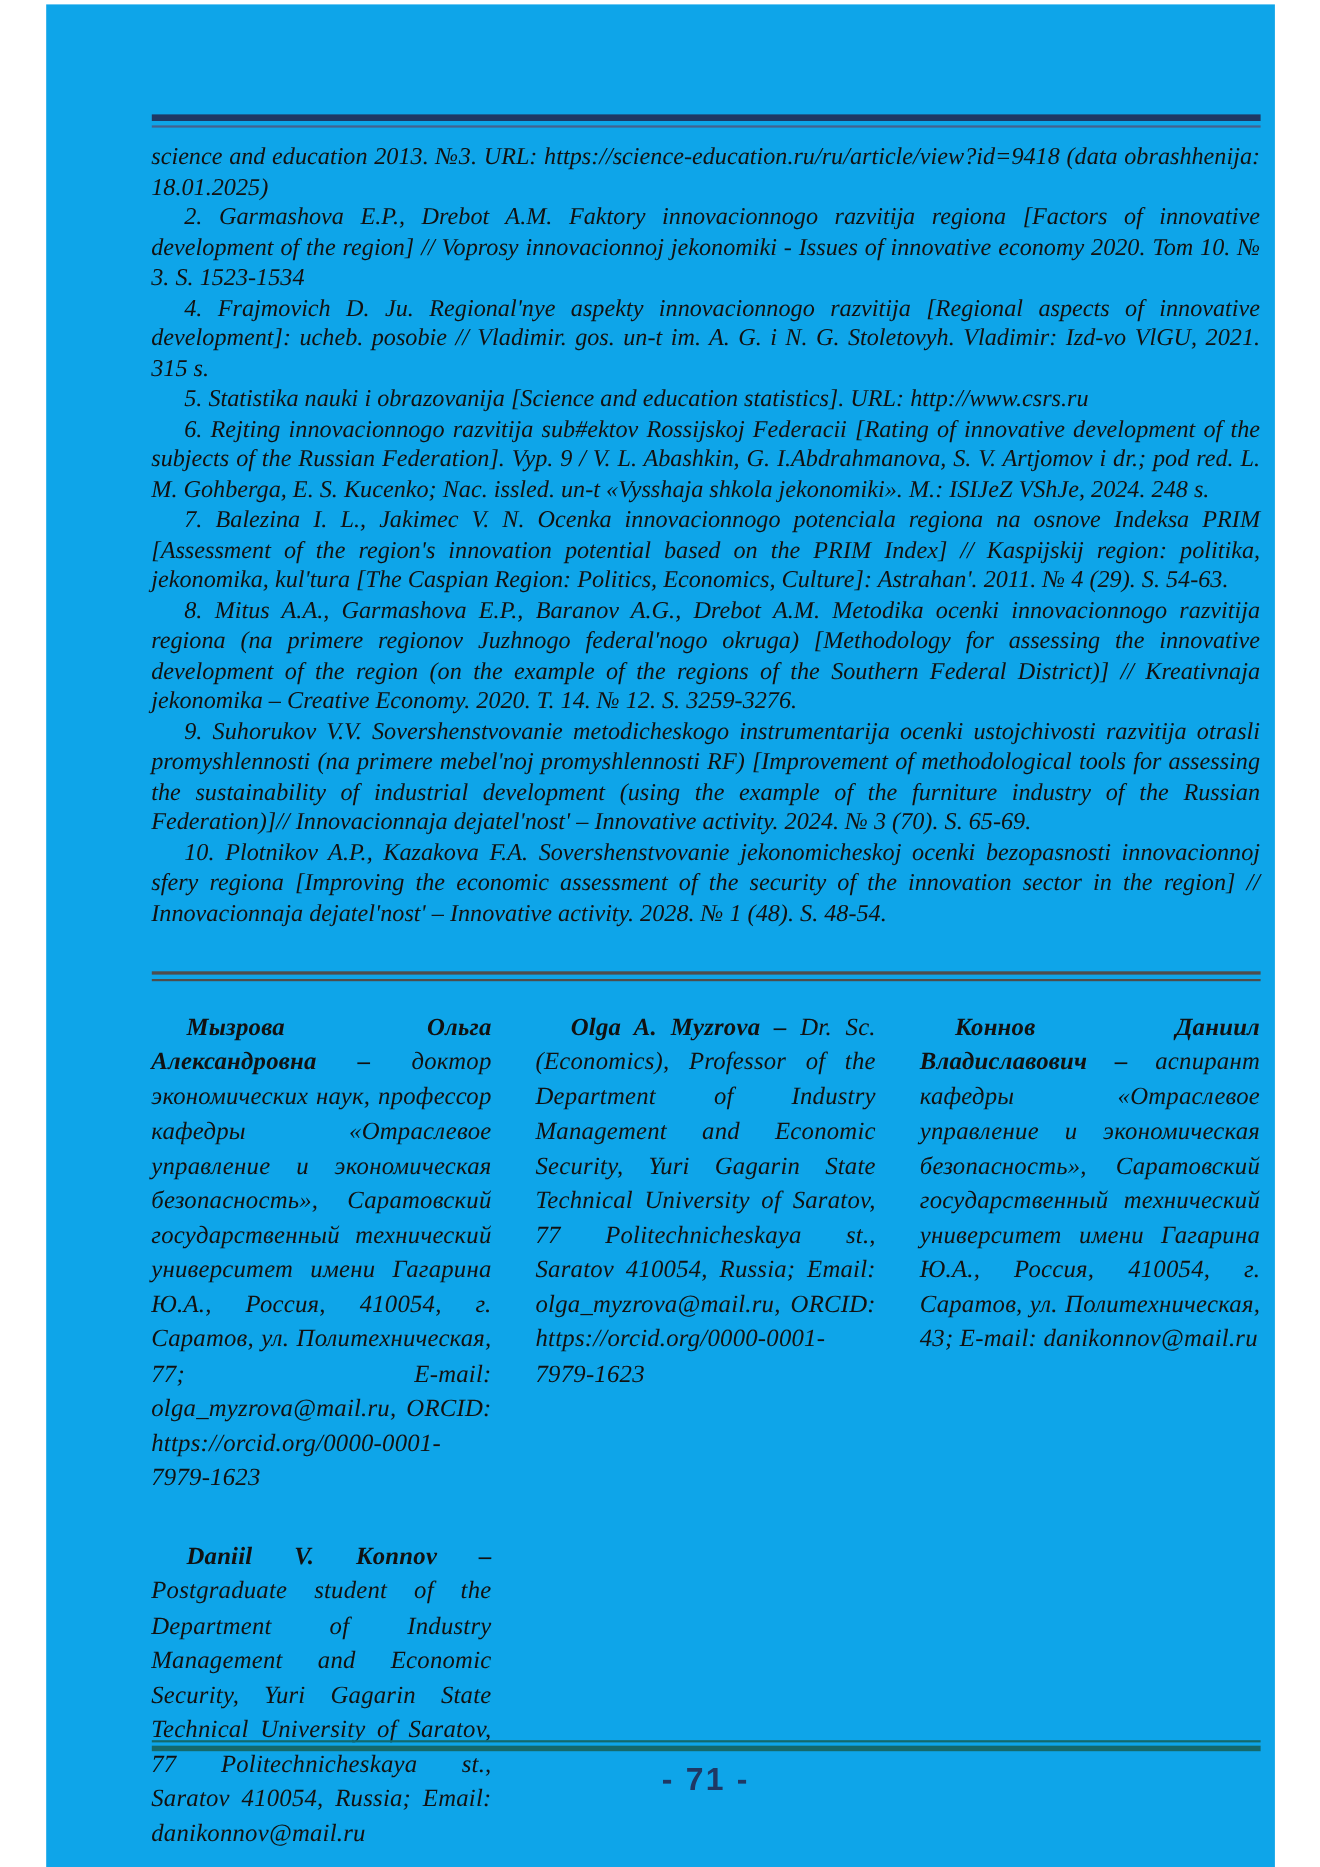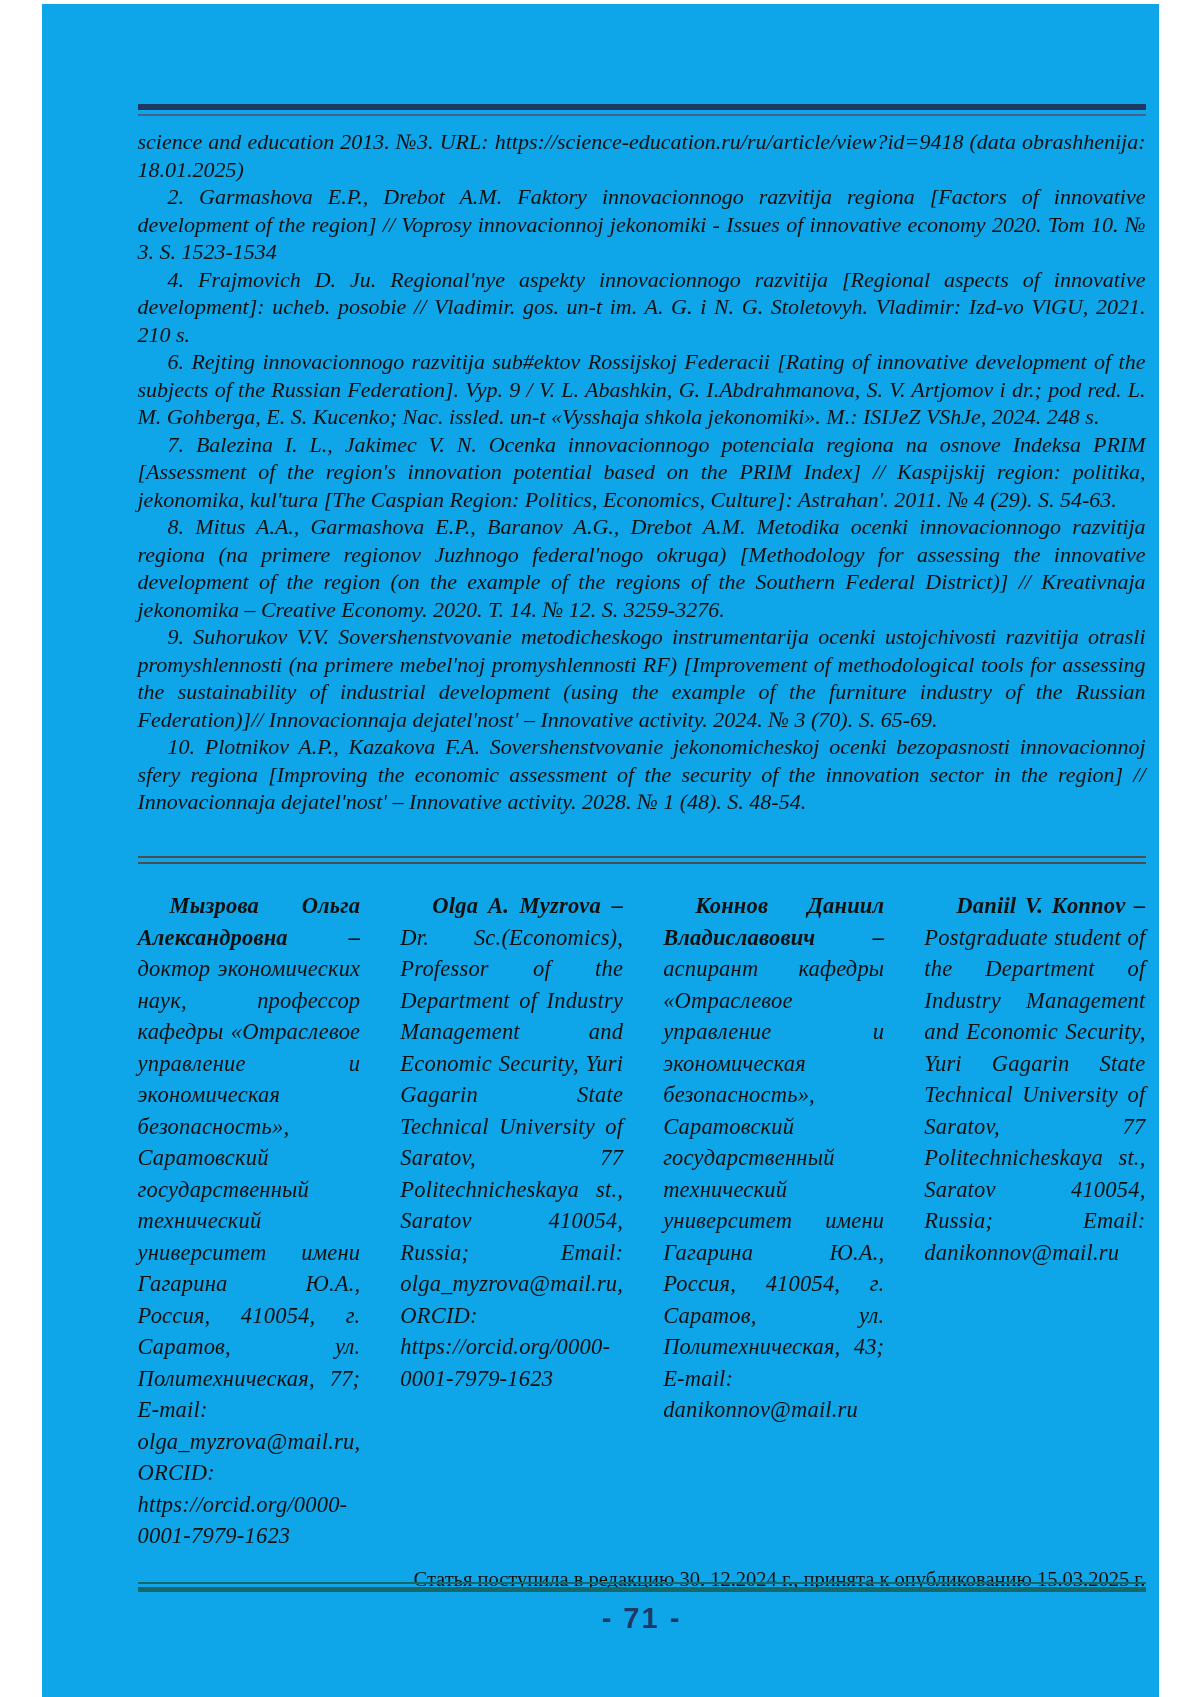--- a/index.html
+++ b/index.html
@@ -35,21 +35,21 @@
 
   
   .sep { margin-top: 40px; }
   .sep .l1 { height: 2.5px; background: var(--rule-gray, #4d4d4d); }
   .sep .l2 { height: 2px; background: var(--rule-gray, #4d4d4d); margin-top: 4px; }
 
   
   .authors {
     margin-top: 26px;
     display: grid;
-    grid-template-columns: 1fr 1fr 1fr 1fr;
+    grid-template-columns: 1fr 1fr 1fr;
     column-gap: 30px;
     row-gap: 14px;
     gap: 40px;
   }
   .bio {
     margin: 0;
     font-style: italic;
     font-size: 22.5px;
     line-height: 31.5px;
     letter-spacing: 0.2px;
@@ -89,21 +89,22 @@
   <div class="content">
 
     <div class="rule-top">
       <div class="thick"></div>
       <div class="thin"></div>
     </div>
 
     <div class="refs">
       <p class="ref no-indent">science and education 2013. №3. URL: https://science-education.ru/ru/article/view?id=9418 (data obrashhenija: 18.01.2025)</p>
       <p class="ref">2. Garmashova E.P., Drebot A.M. Faktory innovacionnogo razvitija regiona [Factors of innovative development of the region] // Voprosy innovacionnoj jekonomiki - Issues of innovative economy 2020. Tom 10. № 3. S. 1523-1534</p>
-      <p class="ref">4. Frajmovich D. Ju. Regional'nye aspekty innovacionnogo razvitija [Regional aspects of innovative development]: ucheb. posobie // Vladimir. gos. un-t im. A. G. i N. G. Stoletovyh. Vladimir: Izd-vo VlGU, 2021. 210 s.</p>
+      <p class="ref">4. Frajmovich D. Ju. Regional'nye aspekty innovacionnogo razvitija [Regional aspects of innovative development]: ucheb. posobie // Vladimir. gos. un-t im. A. G. i N. G. Stoletovyh. Vladimir: Izd-vo VlGU, 2021. 315 s.</p>
+      <p class="ref">5. Statistika nauki i obrazovanija [Science and education statistics]. URL: http://www.csrs.ru</p>
       <p class="ref">6. Rejting innovacionnogo razvitija sub#ektov Rossijskoj Federacii [Rating of innovative development of the subjects of the Russian Federation]. Vyp. 9 / V. L. Abashkin, G. I.Abdrahmanova, S. V. Artjomov i dr.; pod red. L. M. Gohberga, E. S. Kucenko; Nac. issled. un-t «Vysshaja shkola jekonomiki». M.: ISIJeZ VShJe, 2024. 248 s.</p>
       <p class="ref">7. Balezina I. L., Jakimec V. N. Ocenka innovacionnogo potenciala regiona na osnove Indeksa PRIM [Assessment of the region's innovation potential based on the PRIM Index] // Kaspijskij region: politika, jekonomika, kul'tura [The Caspian Region: Politics, Economics, Culture]: Astrahan'. 2011. № 4 (29). S. 54-63.</p>
       <p class="ref">8. Mitus A.A., Garmashova E.P., Baranov A.G., Drebot A.M. Metodika ocenki innovacionnogo razvitija regiona (na primere regionov Juzhnogo federal'nogo okruga) [Methodology for assessing the innovative development of the region (on the example of the regions of the Southern Federal District)] // Kreativnaja jekonomika – Creative Economy. 2020. T. 14. № 12. S. 3259-3276.</p>
       <p class="ref">9. Suhorukov V.V. Sovershenstvovanie metodicheskogo instrumentarija ocenki ustojchivosti razvitija otrasli promyshlennosti (na primere mebel'noj promyshlennosti RF) [Improvement of methodological tools for assessing the sustainability of industrial development (using the example of the furniture industry of the Russian Federation)]// Innovacionnaja dejatel'nost' – Innovative activity. 2024. № 3 (70). S. 65-69.</p>
       <p class="ref">10.  Plotnikov A.P., Kazakova F.A. Sovershenstvovanie jekonomicheskoj ocenki bezopasnosti innovacionnoj sfery regiona [Improving the economic assessment of the security of the innovation sector in the region] // Innovacionnaja dejatel'nost' – Innovative activity. 2028. № 1 (48). S. 48-54.</p>
     </div>
 
     <div class="sep">
       <div class="l1"></div>
       <div class="l2"></div>

